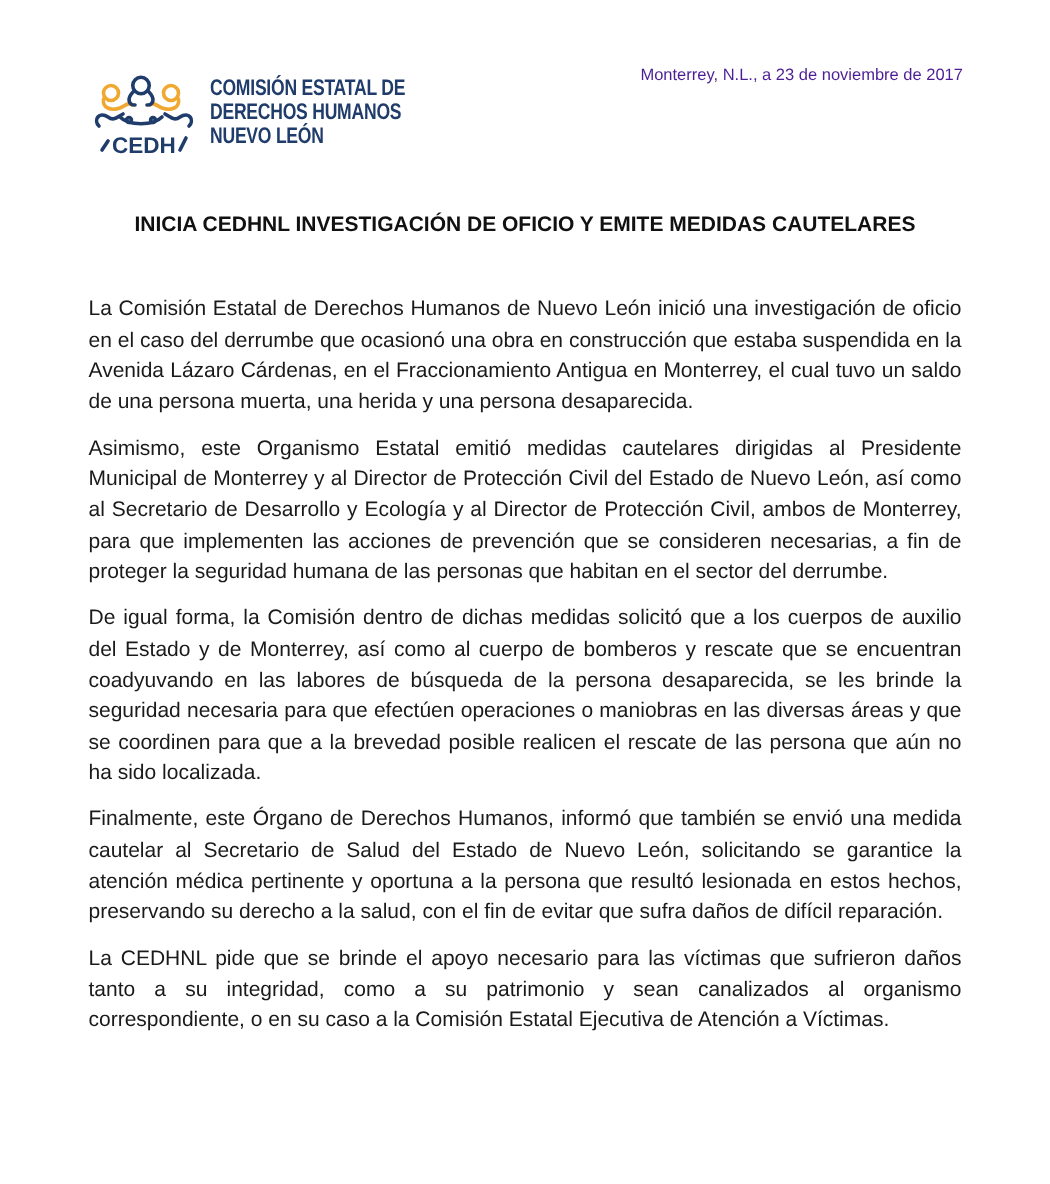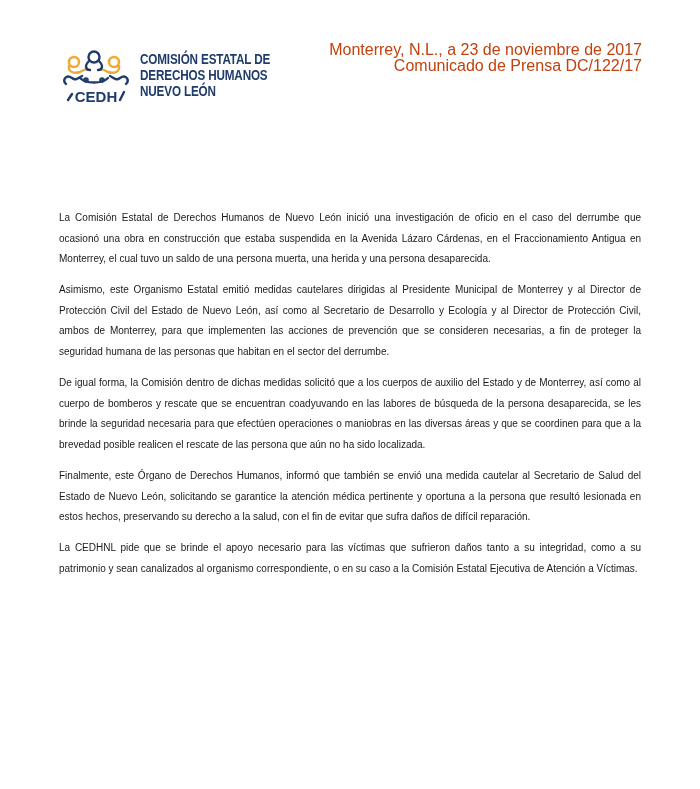--- a/index.html
+++ b/index.html
@@ -49,46 +49,46 @@
       transform: scaleX(0.78);
       transform-origin: left top;
       white-space: nowrap;
     }
     .logo-text div { display: block; }
 
     .meta {
       position: absolute;
       right: 58px;
       top: 42px;
-      text-align: right;
-      font-size: 16px;
+      text-align: center;
+      font-size: 11px;
       line-height: 16px;
-      color: #c2410c;
+      color: #4c1d95;
     }
     .meta div { white-space: nowrap; }
 
     .title {
       position: absolute;
       left: 59px;
       width: 582px;
       top: 141px;
       text-align: center;
       font-weight: bold;
       font-size: 14px;
       line-height: 16px;
       color: #111;
     }
     .title div { white-space: nowrap; }
 
     .body {
       position: absolute;
       left: 59px;
-      top: 208px;
+      top: 195px;
       width: 582px;
-      font-size: 10px;
+      font-size: 14px;
       line-height: 20.6px;
       text-align: justify;
       color: #1a1a1a;
     }
     .body p {
       margin: 0 0 10.5px 0;
     }
   </style>
 </head>
 <body>
@@ -119,24 +119,24 @@
     </svg>
     <div class="logo-text">
       <div>COMISIÓN ESTATAL DE</div>
       <div>DERECHOS HUMANOS</div>
       <div>NUEVO LEÓN</div>
     </div>
   </div>
 
   <div class="meta">
     <div>Monterrey, N.L., a 23 de noviembre de 2017</div>
-    <div>Comunicado de Prensa DC/122/17</div>
   </div>
 
   <div class="title">
+    <div>INICIA CEDHNL INVESTIGACIÓN DE OFICIO Y EMITE MEDIDAS CAUTELARES</div>
   </div>
 
   <div class="body">
     <p>La Comisión Estatal de Derechos Humanos de Nuevo León inició una investigación de oficio en el caso del derrumbe que ocasionó una obra en construcción que estaba suspendida en la Avenida Lázaro Cárdenas, en el Fraccionamiento Antigua en Monterrey, el cual tuvo un saldo de una persona muerta, una  herida y una persona desaparecida.</p>
     <p>Asimismo, este Organismo Estatal emitió medidas cautelares dirigidas al Presidente Municipal de Monterrey y al Director de Protección Civil del Estado de Nuevo León, así como al Secretario de Desarrollo y Ecología y al Director de Protección Civil, ambos de Monterrey, para que implementen las acciones de prevención que se consideren necesarias, a fin de  proteger la seguridad humana de las personas que habitan en el sector del derrumbe.</p>
     <p>De igual forma, la Comisión dentro de dichas medidas solicitó que  a los cuerpos de auxilio del Estado y de Monterrey, así como al cuerpo de bomberos y rescate que se encuentran coadyuvando en las labores de búsqueda de la persona desaparecida, se les brinde la seguridad necesaria  para que efectúen operaciones o maniobras en las diversas áreas y que se coordinen para que a la brevedad posible realicen el rescate de las persona que aún no ha sido localizada.</p>
     <p>Finalmente, este Órgano de Derechos Humanos, informó que también se envió una medida cautelar al Secretario de Salud del Estado de Nuevo León, solicitando se garantice la atención médica pertinente y oportuna a la persona que resultó lesionada en estos hechos, preservando su derecho a la salud, con el fin de evitar que sufra daños de difícil reparación.</p>
     <p>La CEDHNL pide que se brinde el apoyo necesario para las víctimas que sufrieron daños tanto a su integridad, como a su patrimonio y sean canalizados al organismo correspondiente, o en su caso a la Comisión Estatal Ejecutiva de Atención a Víctimas.</p>
   </div>
 

